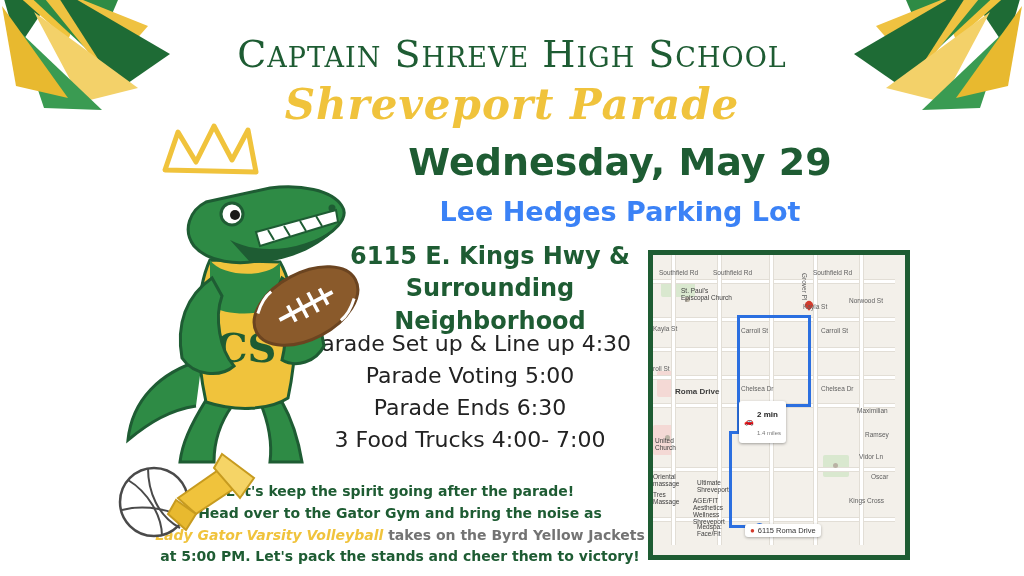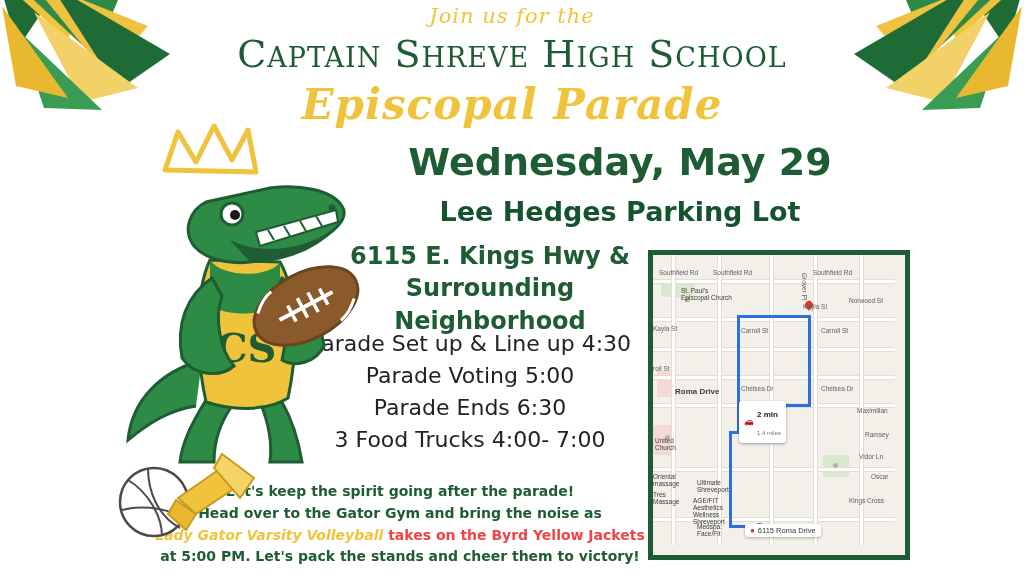--- a/index.html
+++ b/index.html
@@ -86,21 +86,21 @@
   }
   .place-line {
     position: absolute;
     top: 196px;
     left: 340px;
     width: 560px;
     text-align: center;
     font-family: "DejaVu Sans", sans-serif;
     font-weight: bold;
     font-size: 27px;
-    color: #14532d;
+    color: #3b82f6;
   }
   .address-block {
     position: absolute;
     top: 240px;
     left: 340px;
     width: 300px;
     text-align: center;
     font-family: "DejaVu Sans", sans-serif;
     font-weight: bold;
     font-size: 24px;
@@ -131,21 +131,21 @@
     font-family: "DejaVu Sans", sans-serif;
     font-weight: bold;
     font-size: 14px;
     line-height: 1.55;
     color: #1e5c33;
   }
   .bottom-note .gold {
     color: #f0c33c;
     font-style: italic;
   }
-  .bottom-note .dark { color: #ef4444; }
+  .bottom-note .dark { color: #737373; }
 
   
   .map-frame {
     position: absolute;
     top: 250px;
     left: 648px;
     width: 252px;
     height: 300px;
     border: 5px solid #1e5c33;
     background: #f3f0ea;
@@ -285,23 +285,22 @@
       <path d="M0 0 L95 2 L70 62 Z" fill="#f0c33c"></path>
       <path d="M12 0 L120 22 L96 78 Z" fill="#2e8b45"></path>
       <path d="M30 0 L150 48 L108 96 Z" fill="#efc241"></path>
       <path d="M52 6 L172 76 L120 112 Z" fill="#1e6b35"></path>
       <path d="M36 34 L140 110 L84 124 Z" fill="#f3d169"></path>
       <path d="M20 52 L104 132 L46 130 Z" fill="#3a9b52"></path>
       <path d="M4 28 L70 120 L18 108 Z" fill="#e8b92f"></path>
     </g>
   </svg>
 
-  <div class="join-line">Join us for the</div>
   <div class="school-name">Captain Shreve High School</div>
-  <div class="event-title">Episcopal Parade</div>
+  <div class="event-title">Shreveport Parade</div>
 
   <div class="date-line">Wednesday, May 29</div>
   <div class="place-line">Lee Hedges Parking Lot</div>
 
   <div class="address-block">
     <div>6115 E. Kings Hwy &amp;</div>
     <div>Surrounding Neighborhood</div>
   </div>
 
   <div class="schedule">

